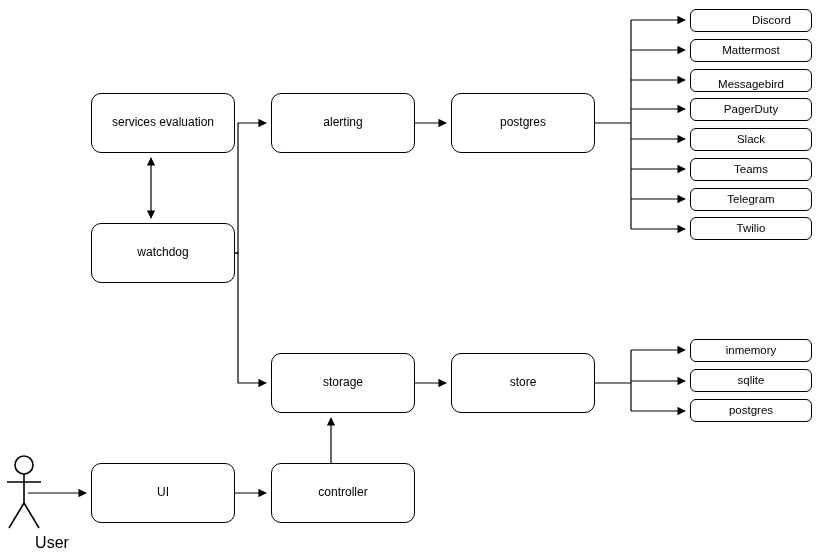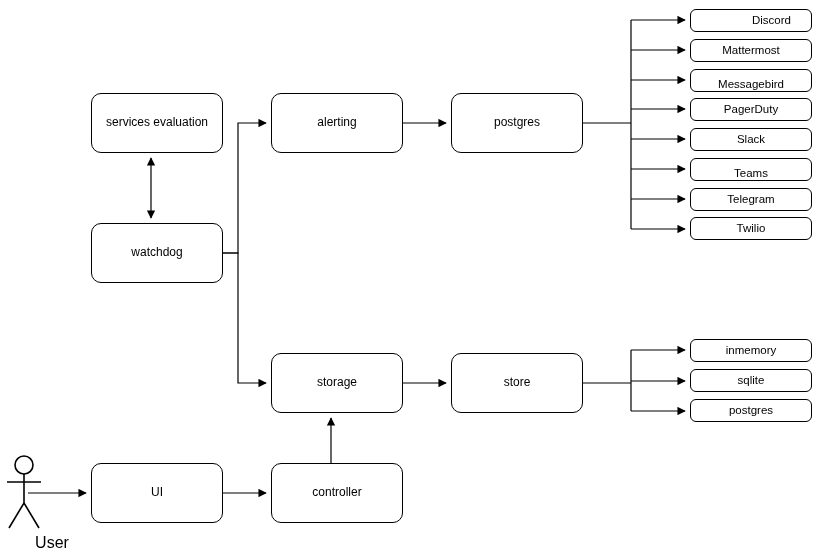--- a/index.html
+++ b/index.html
@@ -31,21 +31,21 @@
     box-sizing: border-box;
     background: #ffffff;
     border: 1px solid #000000;
     display: flex;
     align-items: center;
     justify-content: center;
     text-align: center;
     line-height: 1.1;
   }
   .node-main {
-    width: 132px;
+    width: 144px;
     height: 60px;
     border-radius: 10px;
     font-size: 12px;
   }
   .node-leaf {
     width: 122px;
     height: 23px;
     border-radius: 6px;
     font-size: 11.5px;
   }
@@ -157,21 +157,21 @@
   </div>
   <div class="node node-leaf" style="left:690px; top:69px;align-items:flex-end;">
     <span>Messagebird</span>
   </div>
   <div class="node node-leaf" style="left:690px; top:98px;">
     <span>PagerDuty</span>
   </div>
   <div class="node node-leaf" style="left:690px; top:128px;">
     <span>Slack</span>
   </div>
-  <div class="node node-leaf" style="left:690px; top:158px;align-items:flex-end;">
+  <div class="node node-leaf" style="left:690px; top:158px;">
     <span>Teams</span>
   </div>
   <div class="node node-leaf" style="left:690px; top:188px;">
     <span>Telegram</span>
   </div>
   <div class="node node-leaf" style="left:690px; top:217px;">
     <span>Twilio</span>
   </div>
 
   <div class="node node-leaf" style="left:690px; top:339px;">

